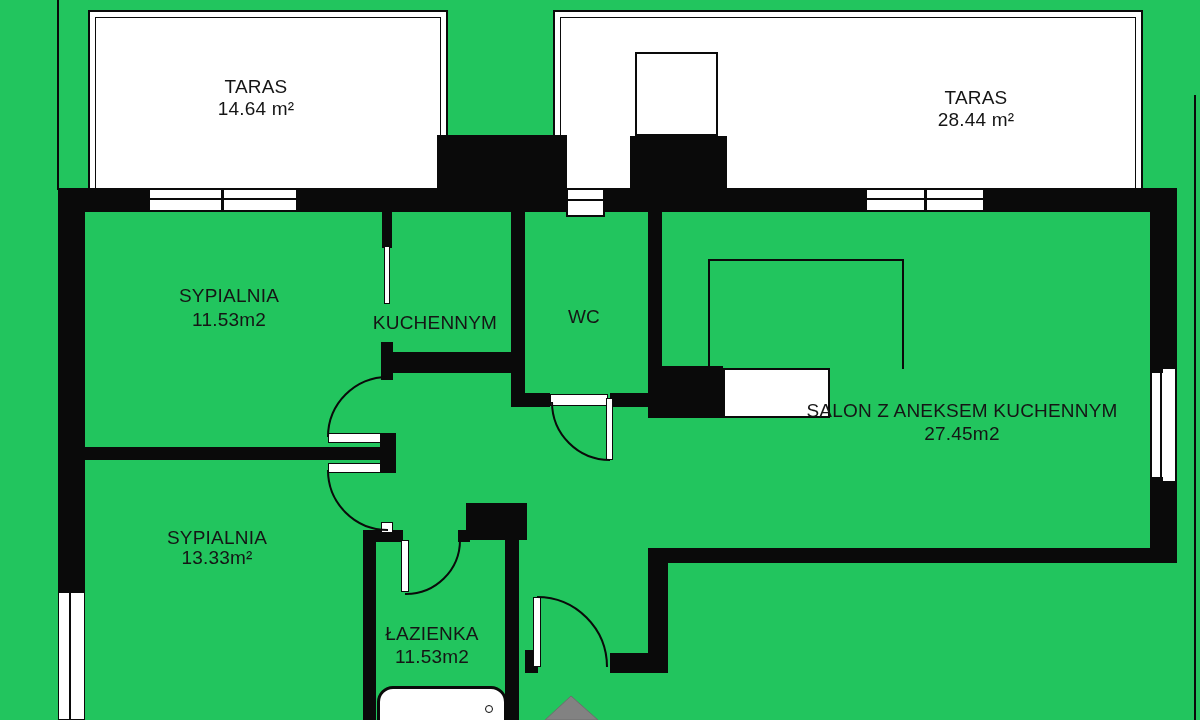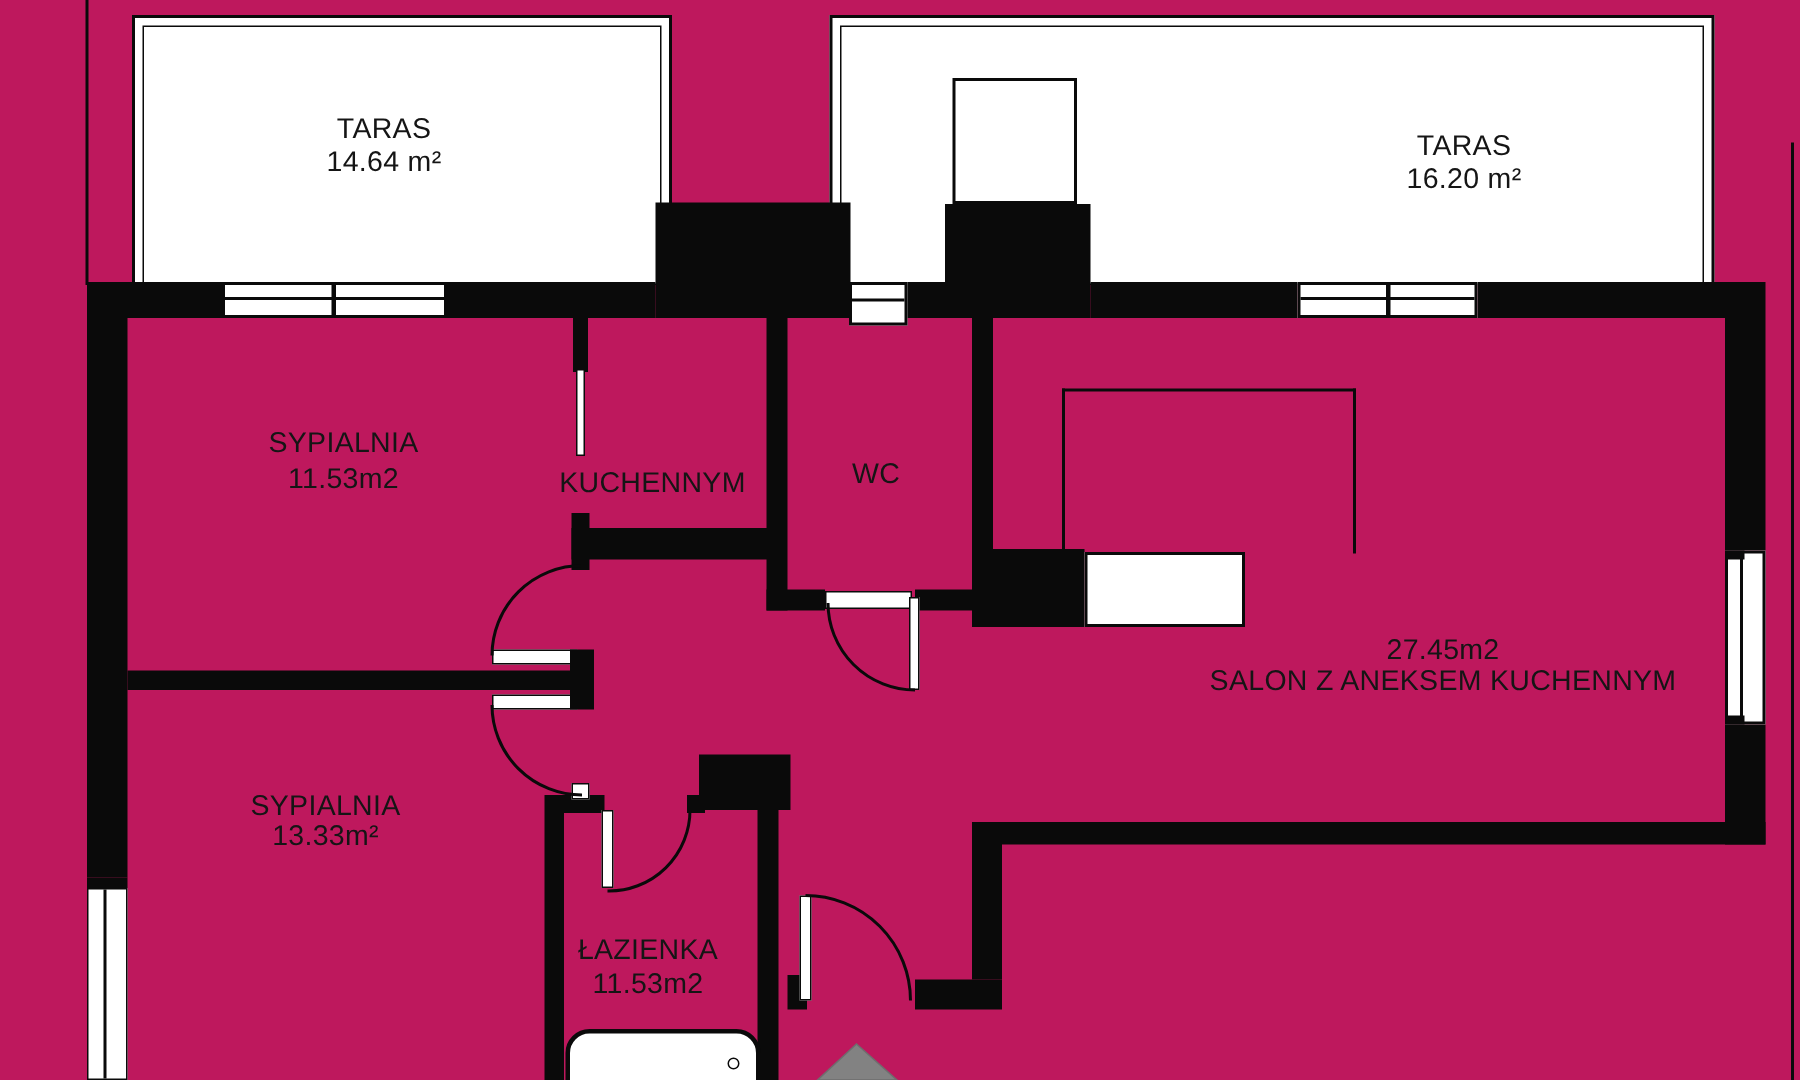--- a/index.html
+++ b/index.html
@@ -1,18 +1,18 @@
 <!DOCTYPE html>
 <html><head>
 <meta charset="utf-8">
 <style>
   html,body{margin:0;padding:0;background:#ffffff;}
   #plan{
     position:relative;width:1200px;height:720px;overflow:hidden;
-    background:#be185d;font-family:"Liberation Sans",sans-serif;
+    background:#22c55e;font-family:"Liberation Sans",sans-serif;
   }
   .w{position:absolute;background:#0a0a0a;}           
   .tl{position:absolute;background:#0a0a0a;}          
   .wb{position:absolute;background:#ffffff;border:2px solid #0a0a0a;box-sizing:border-box;}
   .fr{border-width:1.5px;}                            
   .lbl{
     position:absolute;transform:translateX(-50%);
     font-size:19px;line-height:1.05;color:#151515;white-space:nowrap;
     letter-spacing:.2px;
   }
@@ -107,25 +107,25 @@
     <path d="M 328 470 A 60 60 0 0 0 388 530" fill="none" stroke="#0a0a0a" stroke-width="2"></path>
     <path d="M 552 402 A 58 58 0 0 0 610 460" fill="none" stroke="#0a0a0a" stroke-width="2"></path>
     <path d="M 537 597 A 70 70 0 0 1 607 667" fill="none" stroke="#0a0a0a" stroke-width="2"></path>
     <path d="M 460 540 A 54 54 0 0 1 405 594" fill="none" stroke="#0a0a0a" stroke-width="2"></path>
     <path d="M 571 696 L 598 720 L 545 720 Z" fill="#828282" stroke="#6e6e6e" stroke-width="1"></path>
   </svg>
 
   <div class="lbl" style="left:256px;top:77px;">TARAS</div>
   <div class="lbl" style="left:256px;top:99px;">14.64 m²</div>
   <div class="lbl" style="left:976px;top:88px;">TARAS</div>
-  <div class="lbl" style="left:976px;top:110px;">16.20 m²</div>
+  <div class="lbl" style="left:976px;top:110px;">28.44 m²</div>
   <div class="lbl" style="left:229px;top:286px;">SYPIALNIA</div>
   <div class="lbl" style="left:229px;top:310px;">11.53m2</div>
   <div class="lbl" style="left:435px;top:313px;">KUCHENNYM</div>
   <div class="lbl" style="left:584px;top:307px;">WC</div>
-  <div class="lbl" style="left:962px;top:401px;margin-top:44px;">SALON Z ANEKSEM KUCHENNYM</div>
+  <div class="lbl" style="left:962px;top:401px;">SALON Z ANEKSEM KUCHENNYM</div>
   <div class="lbl" style="left:962px;top:424px;">27.45m2</div>
   <div class="lbl" style="left:217px;top:528px;">SYPIALNIA</div>
   <div class="lbl" style="left:217px;top:548px;">13.33m²</div>
   <div class="lbl" style="left:432px;top:624px;">ŁAZIENKA</div>
   <div class="lbl" style="left:432px;top:647px;">11.53m2</div>
 
 </div>
 
 </body></html>

